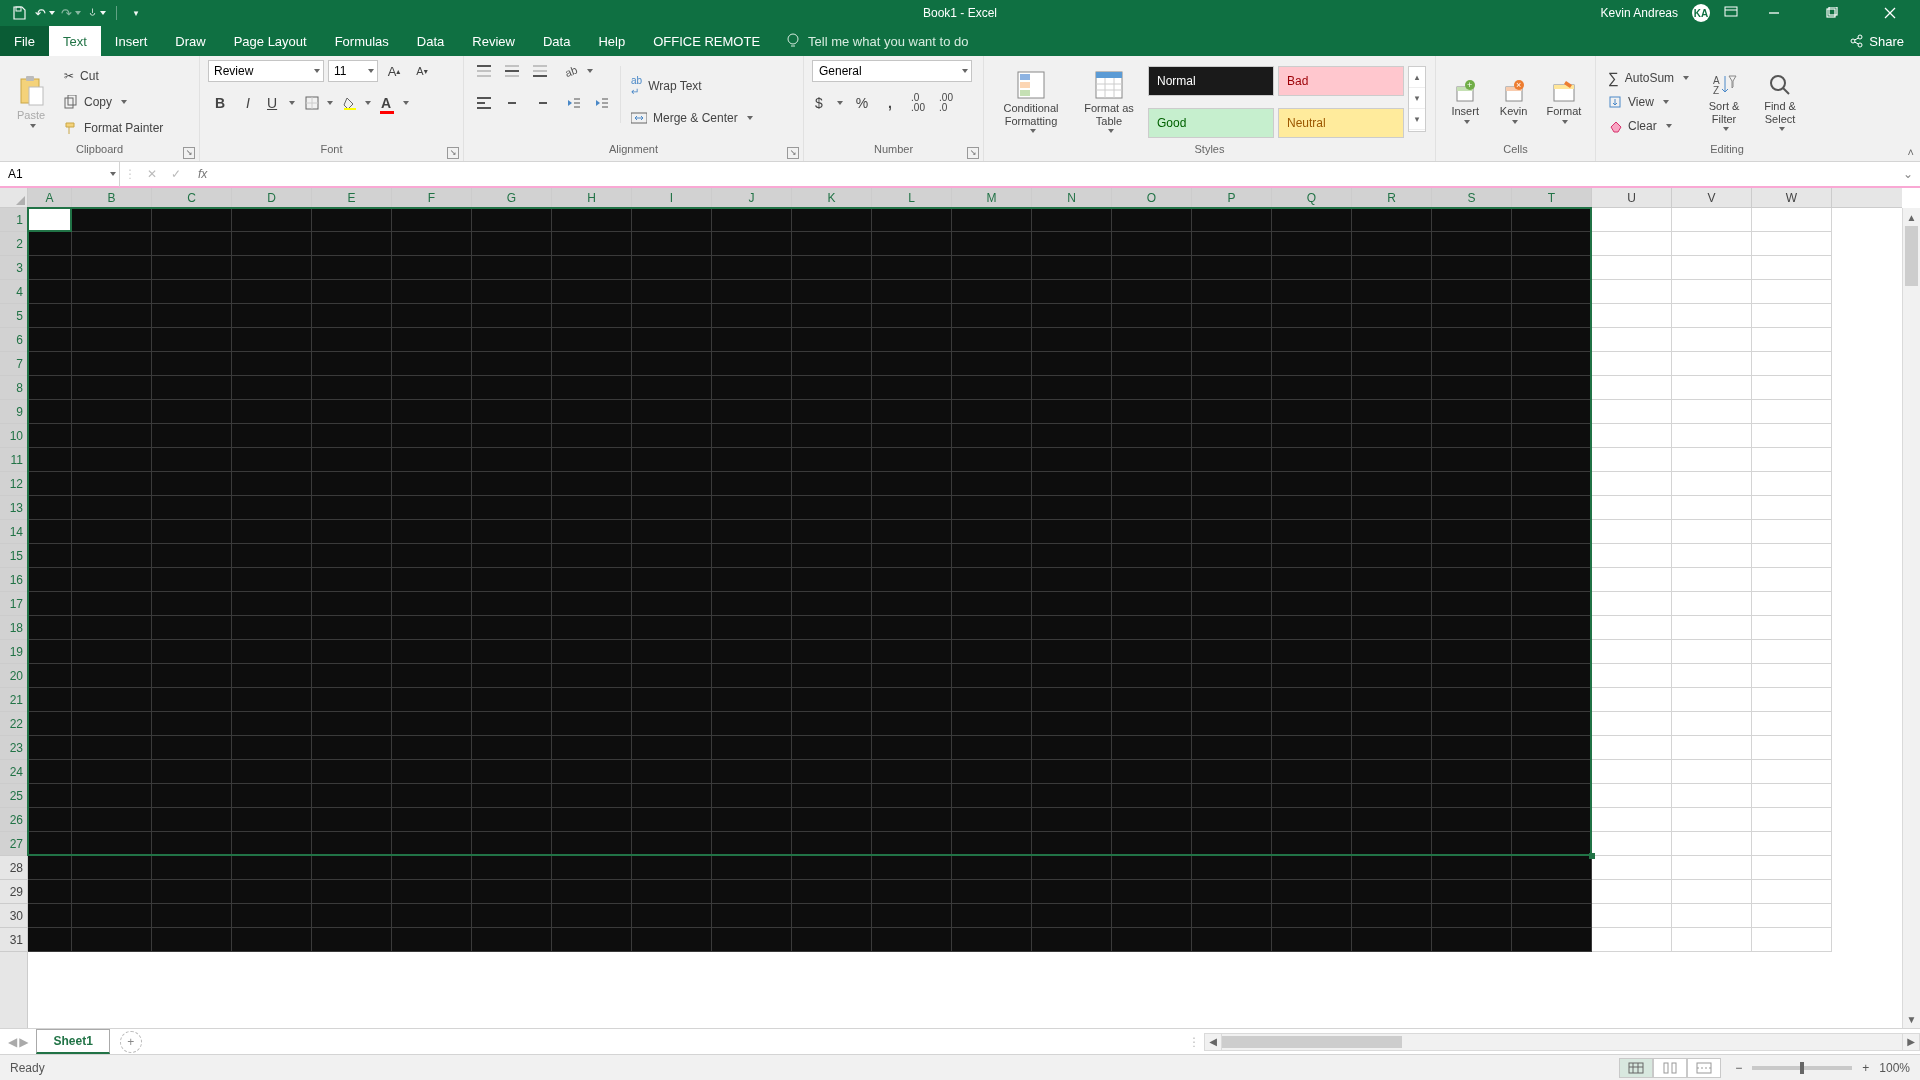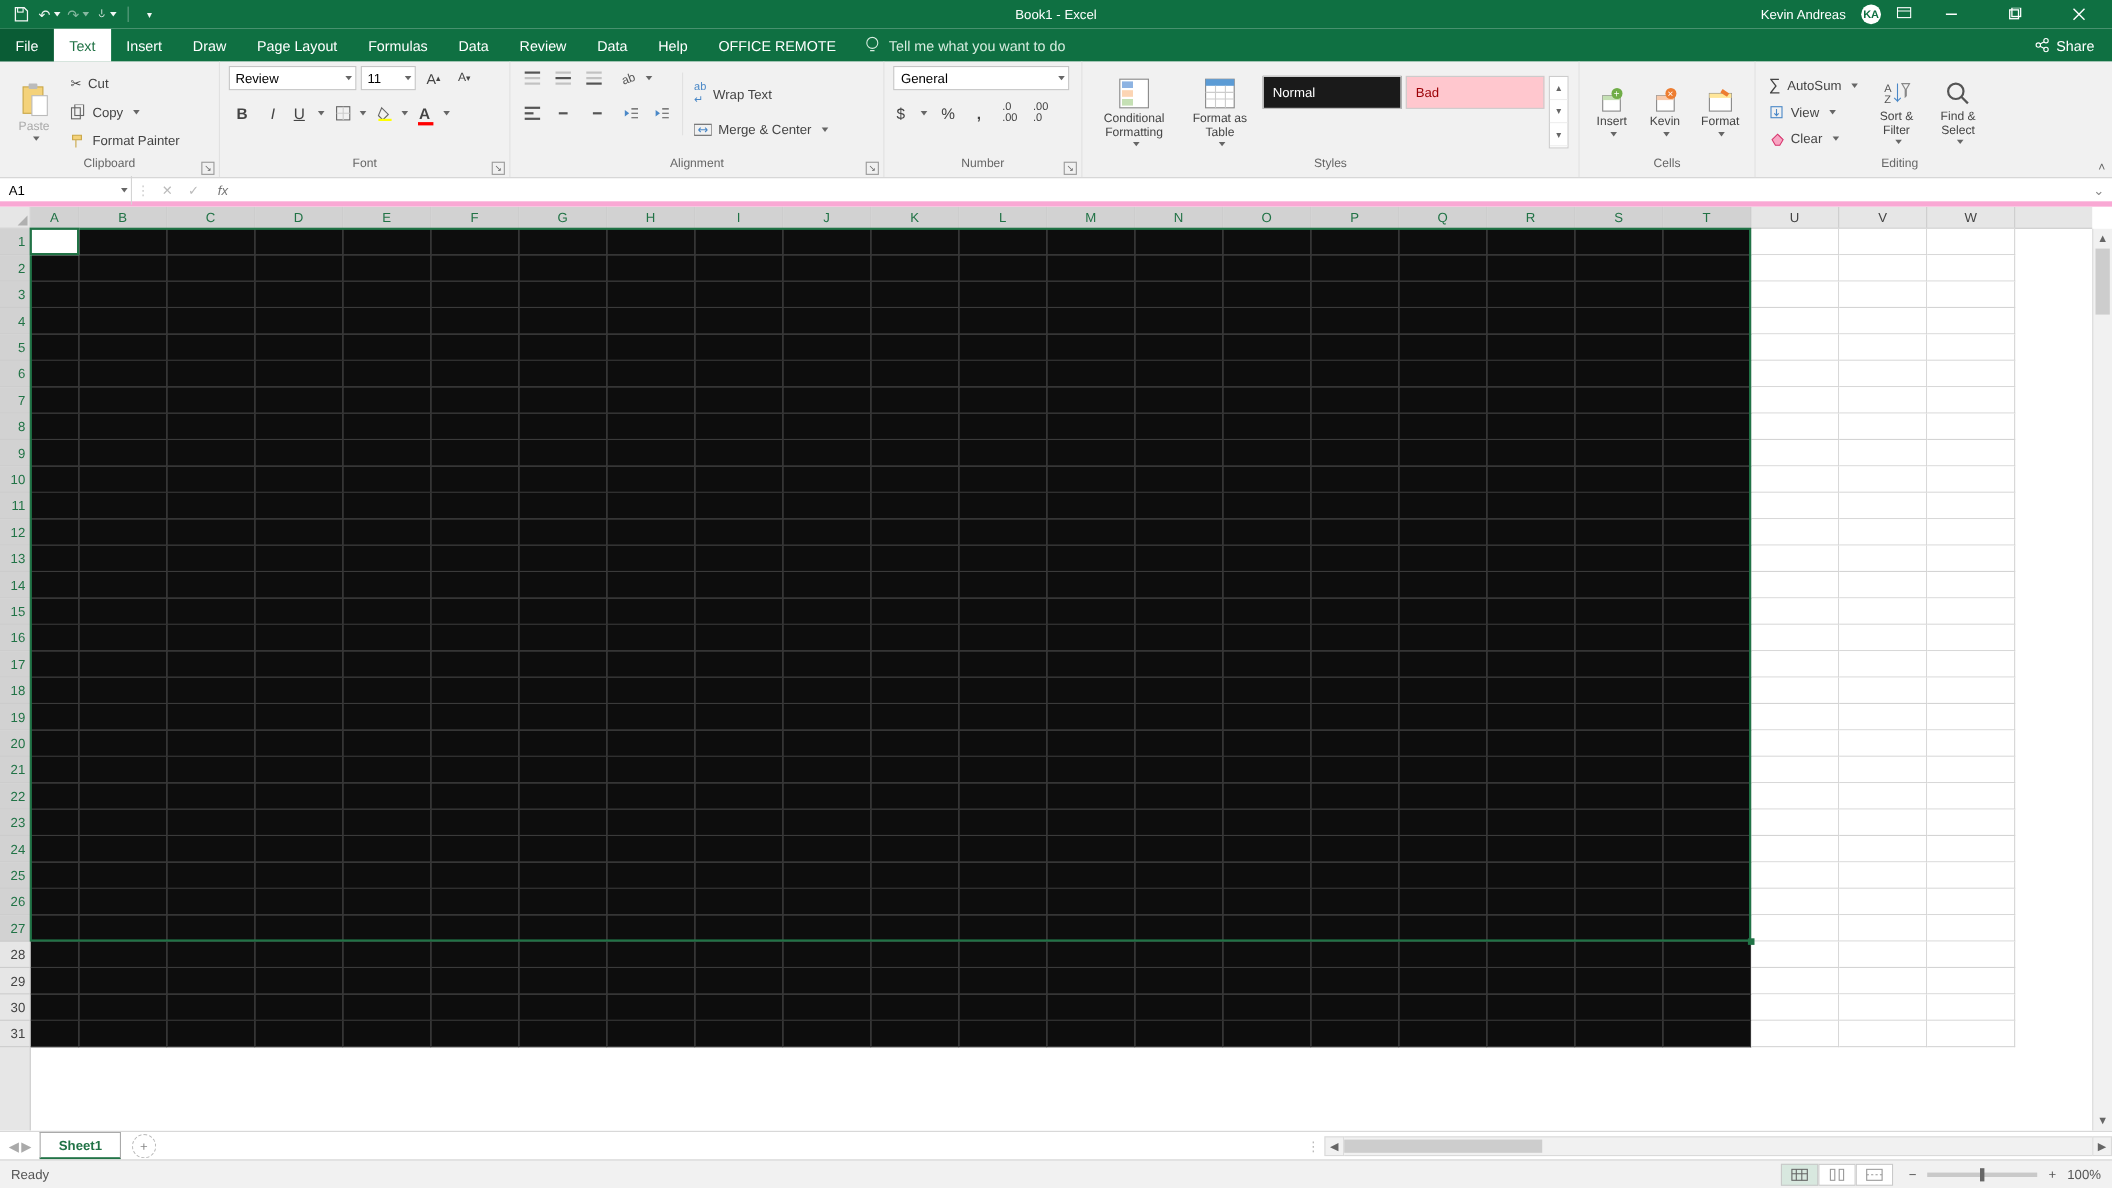--- a/index.html
+++ b/index.html
@@ -53,21 +53,21 @@
 
 .style-gallery { display:flex; gap:4px; }
 .style-cell { width:126px; height:30px; border:1px solid #ccc; display:flex; align-items:center; padding:0 8px; font-size:12px; }
 .style-more { width:18px; display:flex; flex-direction:column; border:1px solid #ccc; background:#fff; }
 .style-more div { flex:1; display:flex; align-items:center; justify-content:center; font-size:9px; color:#666; border-bottom:1px solid #eee; }
 
 .collapse { position:absolute; right:6px; bottom:4px; font-size:11px; color:#666; }
 .ribbon-wrap { position:relative; }
 
 
-.fbar { height:26px; border-bottom:5px solid #f9a8d4; background:#fff; display:flex; align-items:center; font-size:12px; }
+.fbar { height:26px; border-bottom:2px solid #f9a8d4; background:#fff; display:flex; align-items:center; font-size:12px; }
 .namebox { width:120px; height:26px; border-right:1px solid #d4d4d4; display:flex; align-items:center; padding:0 8px; position:relative; }
 .fbar .fx { padding:0 10px; color:#777; font-style:italic; }
 .fbar .fbtn { width:24px; display:flex; justify-content:center; color:#bbb; }
 .fbar .fexpand { margin-left:auto; width:24px; color:#888; text-align:center; }
 
 
 .grid-area { position:absolute; top:188px; left:0; right:0; bottom:52px; background:#fff; overflow:hidden; }
 .corner { position:absolute; left:0; top:0; width:28px; height:20px; background:#e6e6e6; border-right:1px solid #ccc; border-bottom:1px solid #ccc; }
 .corner::after { content:""; position:absolute; right:2px; bottom:2px; width:0; height:0; border-left:9px solid transparent; border-bottom:9px solid #b0b0b0; }
 .colheads { position:absolute; left:28px; top:0; right:18px; height:20px; display:flex; background:#e6e6e6; border-bottom:1px solid #ccc; }
@@ -434,20 +434,24 @@
       <div class="col" style="gap:6px;justify-content:center">
         <div class="style-gallery">
           <div class="style-cell" style="background:#1a1a1a;color:#fff">Normal</div>
           <div class="style-cell" style="background:#ffc7ce;color:#9c0006">Bad</div>
           <div class="style-more" style="height:66px">
                 <div>▴</div>
                 <div>▾</div>
                 <div>▾</div>
               </div>
         </div>
+        <div class="style-gallery" style="margin-top:-66px;padding-top:36px;width:260px">
+          <div class="style-cell" style="background:#c6efce;color:#006100">Good</div>
+          <div class="style-cell" style="background:#ffeb9c;color:#9c5700">Neutral</div>
+        </div>
       </div>
     </div>
     <div class="group-label"><span>Styles</span></div>
   </div>
 
   <div class="group" style="width:160px">
     <div class="group-body" style="justify-content:center">
       <div class="rbtn" style="width:44px">
         <span class="ico">
               <svg width="24" height="24">

